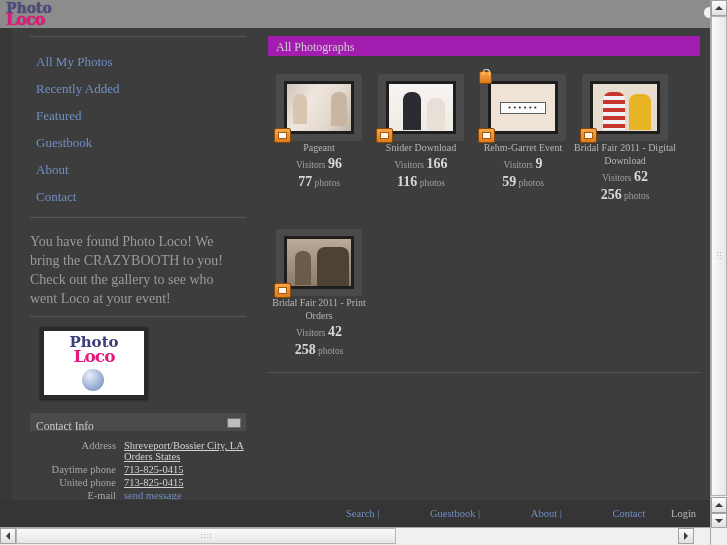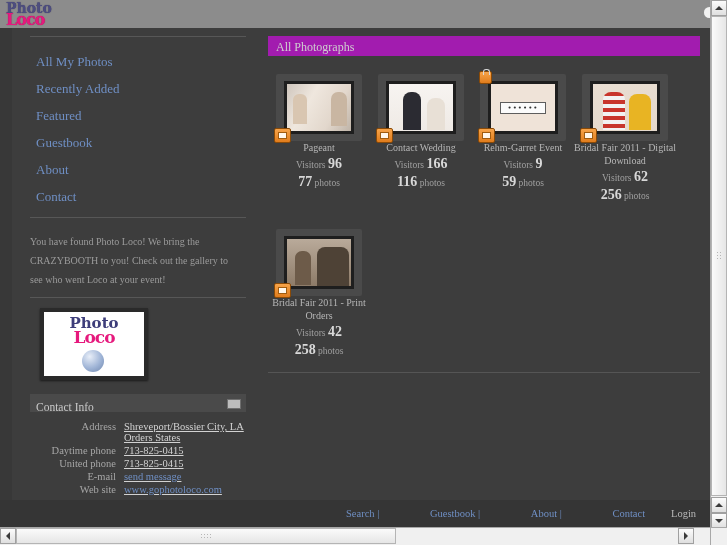--- a/index.html
+++ b/index.html
@@ -68,21 +68,21 @@
     display: block;
     color: #6f8fc4;
     font-size: 13px;
     text-decoration: none;
     padding: 5px 0 6px 0;
     font-family: "Liberation Serif", serif;
   }
   .intro {
     margin: 10px 18px 0 18px;
     color: #9b9b9b;
-    font-size: 10px;
+    font-size: 14px;
     line-height: 19px;
     padding-top: 4px;
   }
   .intro-rule-top { height:1px; background:#575757; margin: 6px 14px 0 18px;}
   .intro-rule-bot { height:1px; background:#575757; margin: 8px 14px 0 18px;}
 
   .logo-card {
     margin: 10px 0 0 28px;
     width: 100px; height: 64px;
     background: #fff;
@@ -426,21 +426,21 @@
         </div>
       </div>
 
       <div class="album">
         <div class="thumbwrap">
           <div class="thumb">
             <div class="ph ph2"></div>
           </div>
           <span class="cart-badge"></span>
         </div>
-        <div class="title">Contact Wedding</div>
+        <div class="title">Snider Download</div>
         <div class="meta">
           <span>Visitors</span>
           <b>166</b>
         </div>
         <div class="meta">
           <b>116</b>
           <span>photos</span>
         </div>
       </div>
 

